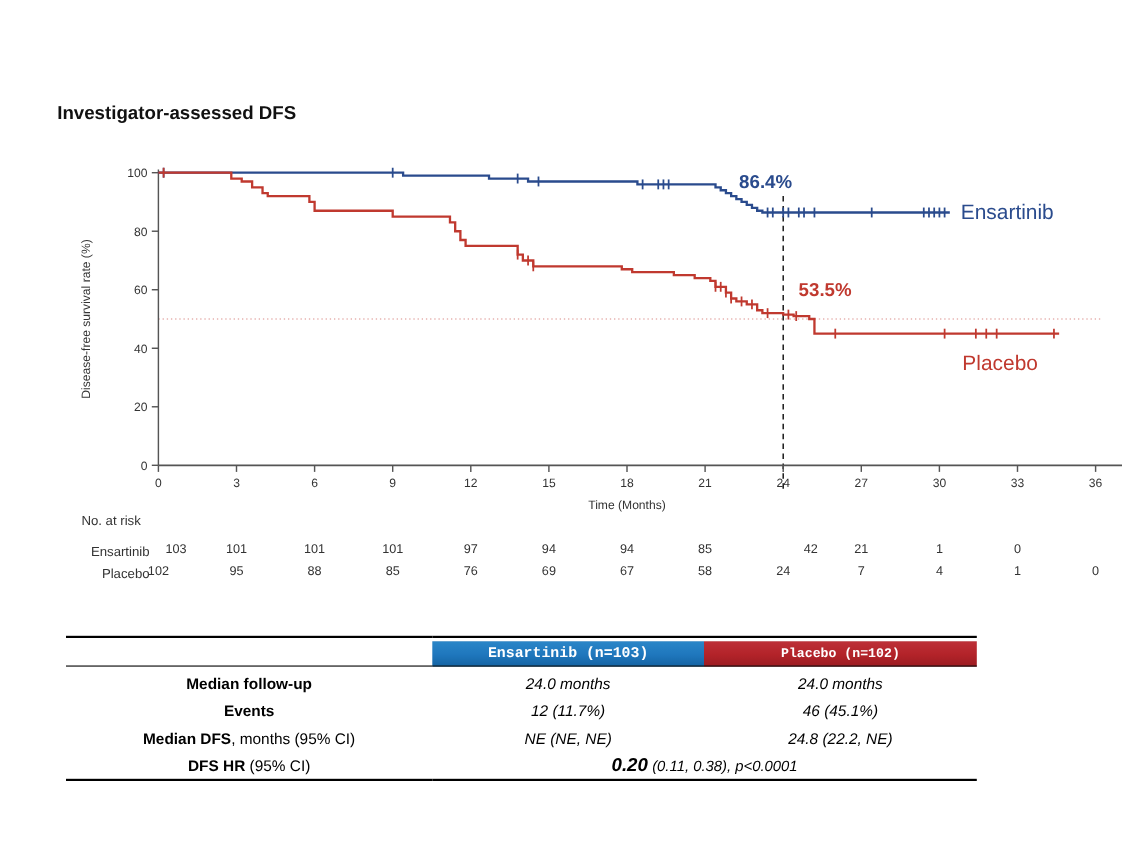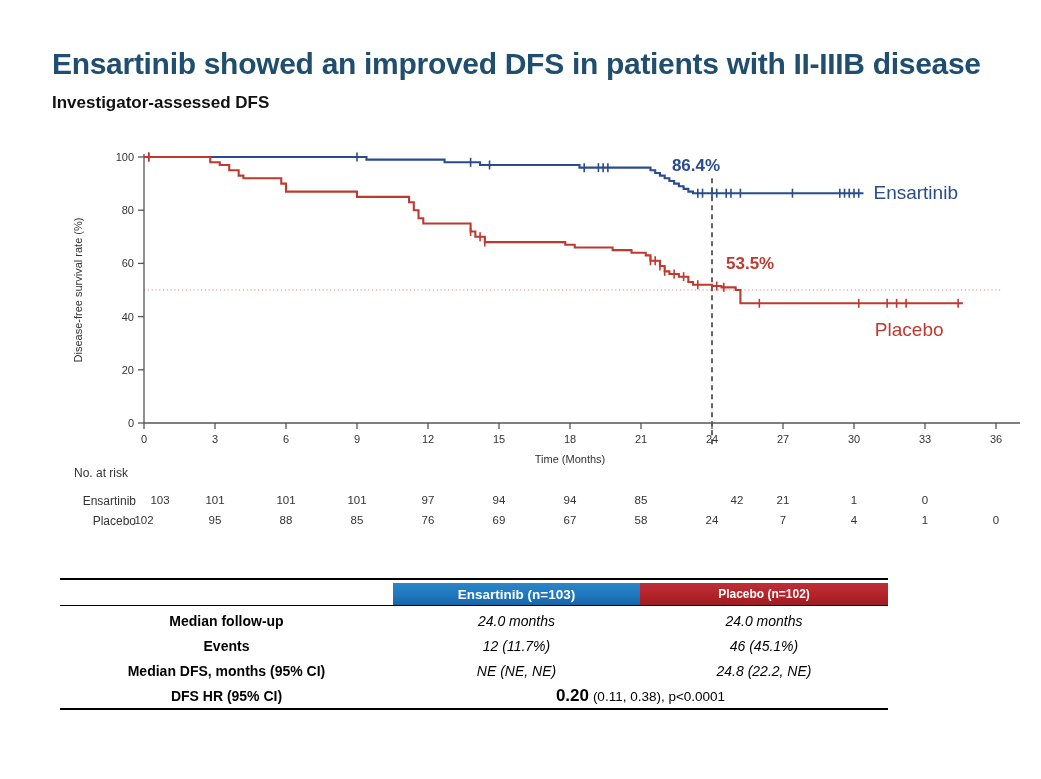--- a/index.html
+++ b/index.html
@@ -37,43 +37,42 @@
   #risk{position:absolute;left:60px;top:462px;width:960px;height:90px;font-size:11.5px;color:#333;}
   #risk .hdr{position:absolute;left:14px;top:4px;font-size:12px;color:#333;}
   #risk .rowlab{position:absolute;font-size:12px;color:#333;text-align:right;width:76px;}
   #risk .num{position:absolute;font-size:11.5px;color:#333;text-align:center;width:34px;}
 
   
   #summary{position:absolute;left:60px;top:578px;width:828px;}
   #summary table{border-collapse:collapse;width:828px;font-size:13.5px;}
   #summary td,#summary th{padding:0;}
   .topline td{border-top:2.5px solid #000;height:3px;font-size:0;line-height:0;}
-  .hdrrow td{height:22px;vertical-align:middle;}
+  .hdrrow td{height:22px;vertical-align:middle;font-family:Liberation Mono, monospace;}
   .hdr-blank{background:#ffffff;}
   .hdr-ens{background:linear-gradient(180deg,#2a86c8 0%,#1f77bd 55%,#1565a5 100%);
            color:#fff;font-weight:bold;text-align:center;font-size:13.5px;}
   .hdr-pbo{background:linear-gradient(180deg,#bd3038 0%,#b32329 55%,#9d1c22 100%);
            color:#fff;font-weight:bold;text-align:center;font-size:12px;}
   .midline td{border-top:1.6px solid #000;height:2px;font-size:0;line-height:0;}
   .datarow td{height:25px;vertical-align:middle;font-size:14px;color:#000;}
   .lbl{padding-left:10px;text-align:center;}
   .lbl b{font-weight:bold;}
-  .lbl span{font-weight:bold;}
+  .lbl span{font-weight:normal;}
   .val{text-align:center;font-style:italic;}
-  .hrcell{text-align:center;}
+  .hrcell{text-align:center;font-style:italic;}
   .hrcell .hrnum{font-weight:bold;font-size:17px;}
   .hrcell .hrrest{font-weight:normal;font-size:13.5px;}
   .botline td{border-top:2.2px solid #000;height:2px;font-size:0;line-height:0;}
 </style>
 </head>
 <body>
 
 <div id="slide">
 
-  <div id="title">Ensartinib showed an improved DFS in patients with II-IIIB disease</div>
   <div id="subtitle">Investigator-assessed DFS</div>
 
   <div id="chart">
     <svg id="plotsvg" width="960" height="350">
         <line x1="84" y1="160" x2="942" y2="160" stroke="#d98a86" stroke-width="1" stroke-dasharray="1.2,2.6"></line>
         <line x1="652" y1="48.28" x2="652" y2="315" stroke="#111" stroke-width="1.3" stroke-dasharray="5,4"></line>
         <line x1="84" y1="24" x2="84" y2="293" stroke="#555555" stroke-width="1.3"></line>
         <line x1="84" y1="293" x2="960" y2="293" stroke="#555555" stroke-width="1.6"></line>
         <line x1="78" y1="293" x2="84" y2="293" stroke="#555555" stroke-width="1.3"></line>
         <text x="74" y="297" class="ytick">0</text>

